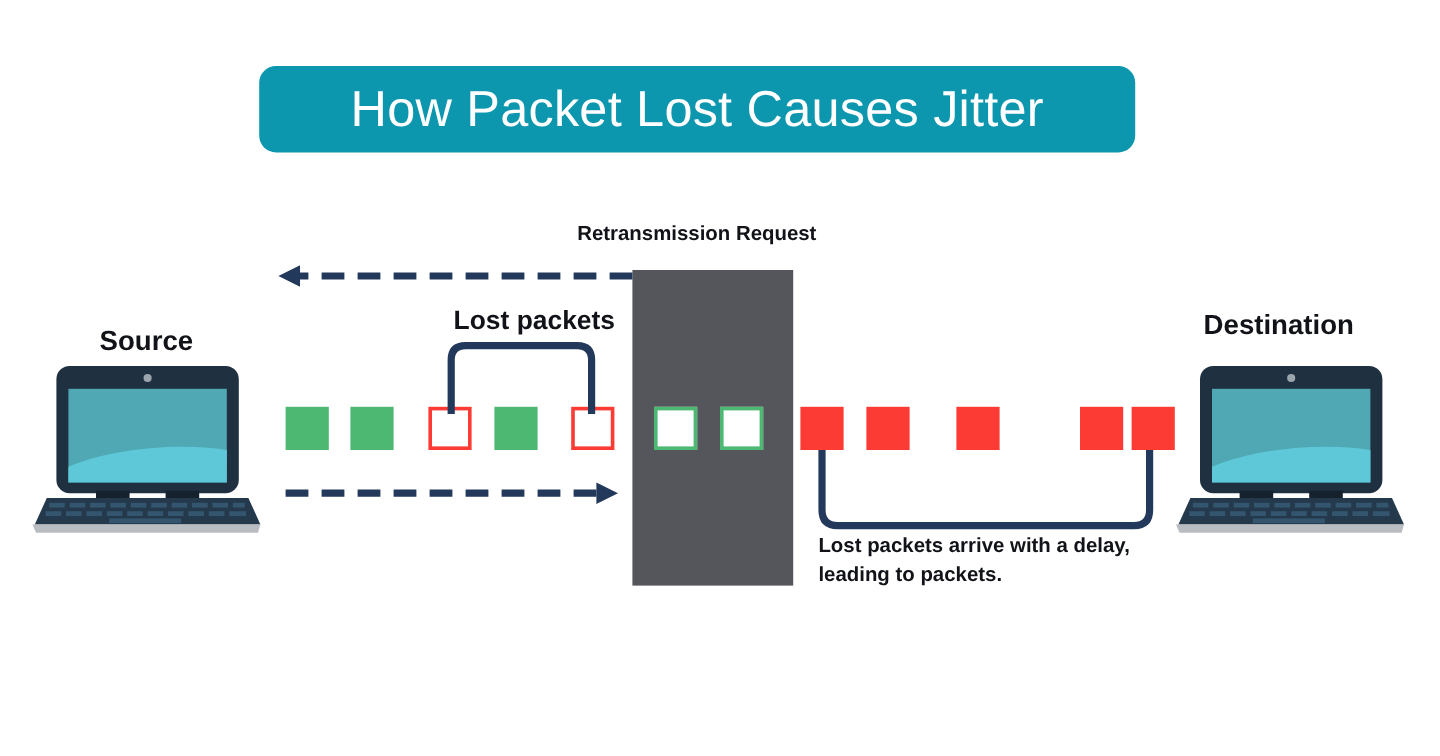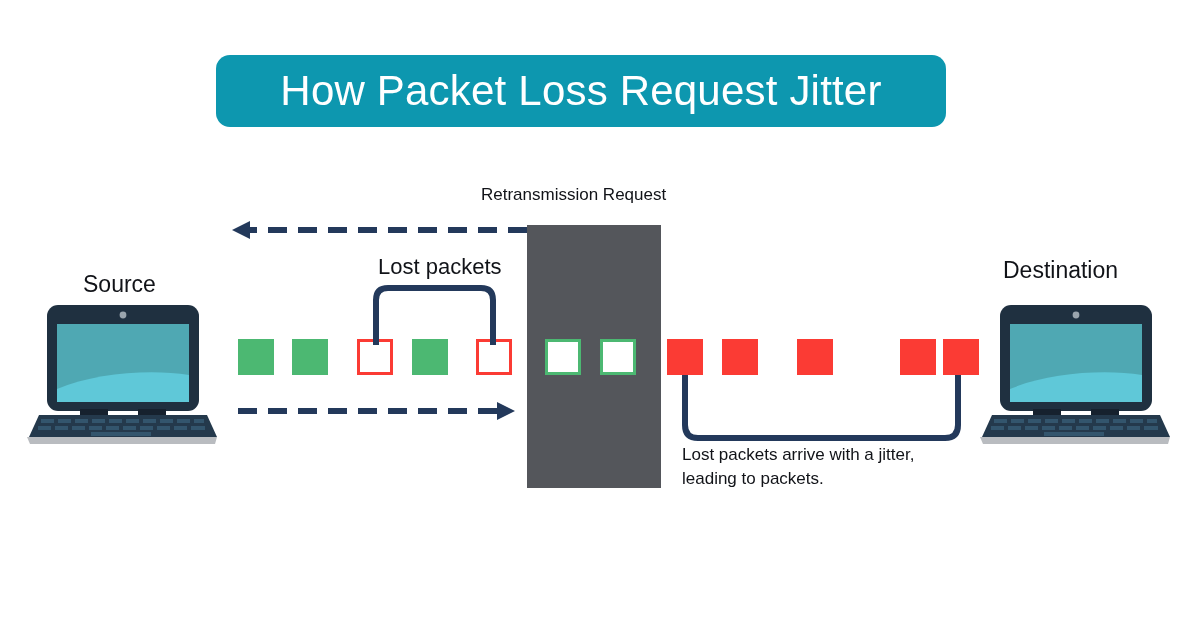--- a/index.html
+++ b/index.html
@@ -16,21 +16,21 @@
     position:absolute; left:216px; top:55px; width:730px; height:72px;
     background:#0d97af; border-radius:14px;
     display:flex; align-items:center; justify-content:center;
   }
   .title-banner .title-text{
     color:#ffffff; font-size:42px; font-weight:400; letter-spacing:0.2px;
     white-space:nowrap; line-height:1;
   }
 
   
-  .lbl{ position:absolute; color:#111318; font-weight:normal; white-space:nowrap; }
+  .lbl{ position:absolute; color:#111318; font-weight:bold; white-space:nowrap; }
   .lbl-source{ left:83px; top:271px; font-size:23px; }
   .lbl-destination{ left:1003px; top:257px; font-size:23px; }
   .lbl-retrans{ left:481px; top:185px; font-size:17px; }
   .lbl-lost{ left:378px; top:254px; font-size:22px; }
   .lbl-caption{ left:682px; top:443px; font-size:17px; line-height:1.42; }
 
   
   .laptop{ position:absolute; width:195px; height:145px; }
   .laptop-src{ left:25px; top:303px; }
   .laptop-dst{ left:978px; top:303px; }
@@ -51,29 +51,29 @@
   
   #overlay{ position:absolute; left:0; top:0; width:1200px; height:630px;
             pointer-events:none; }
 </style>
 </head>
 <body>
 
 <div id="stage">
 
   <div class="title-banner">
-    <span class="title-text">How Packet Loss Request Jitter</span>
+    <span class="title-text">How Packet Lost Causes Jitter</span>
   </div>
 
   <div class="lbl lbl-source">Source</div>
   <div class="lbl lbl-destination">Destination</div>
   <div class="lbl lbl-retrans">Retransmission Request</div>
   <div class="lbl lbl-lost">Lost packets</div>
   <div class="lbl lbl-caption">
-    <div>Lost packets arrive with a jitter,</div>
+    <div>Lost packets arrive with a delay,</div>
     <div>leading to packets.</div>
   </div>
 
   <div class="gray-bar"></div>
 
   <div class="laptop laptop-src">
     <svg viewBox="0 0 195 145" width="195" height="145" aria-hidden="true">
       <rect x="22" y="2" width="152" height="106" rx="11" fill="#1f3040"></rect>
       <circle cx="98" cy="12" r="3.4" fill="#9aa4ad"></circle>
       <rect x="32" y="21" width="132" height="78" fill="#4fa8b3"></rect>

